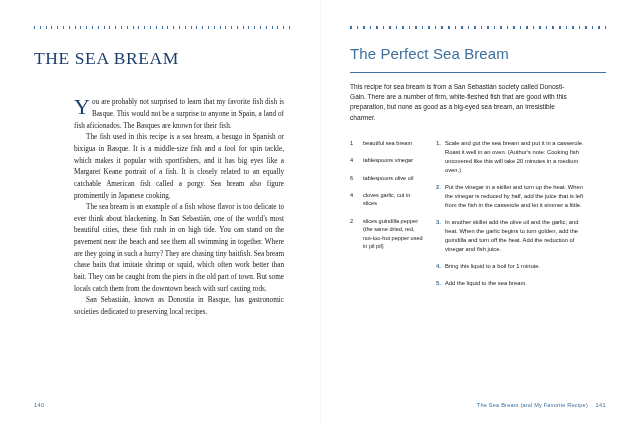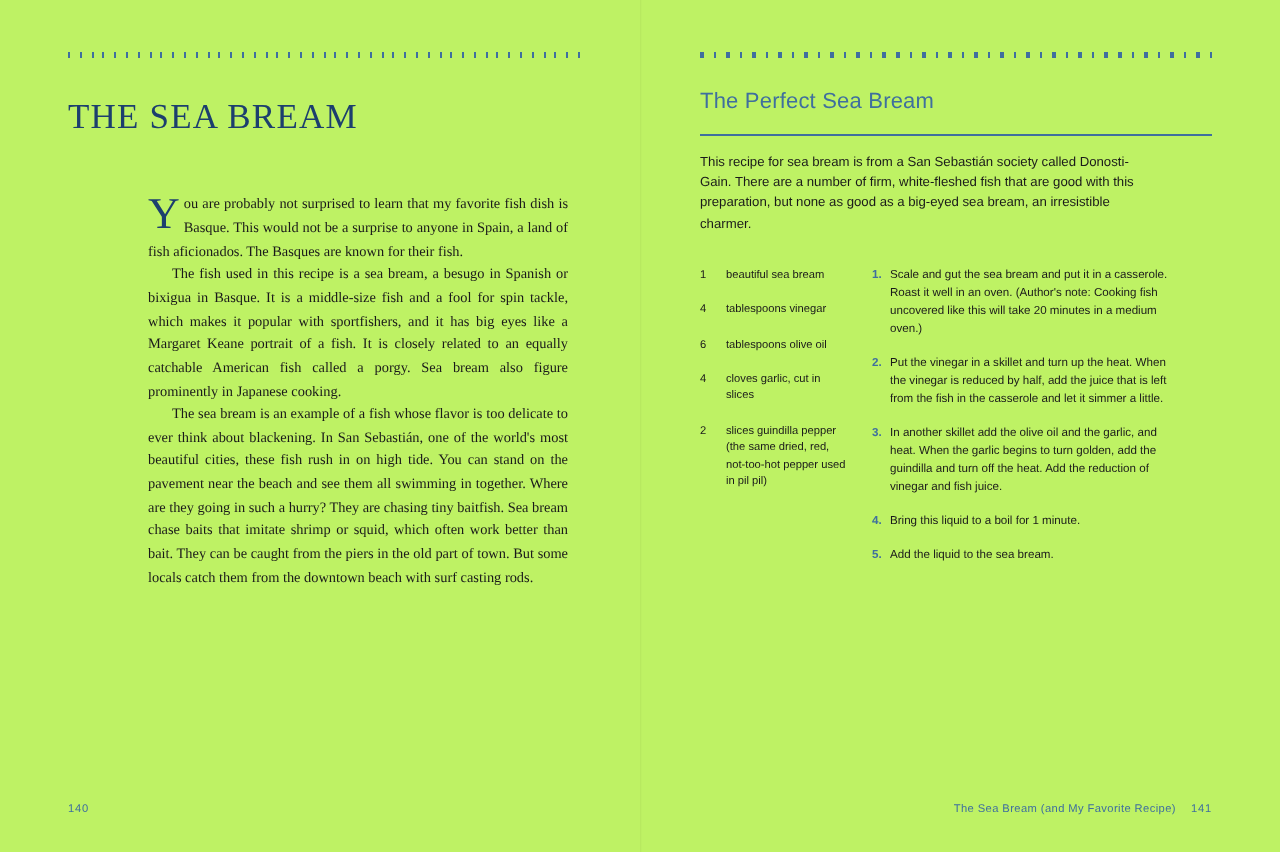--- a/index.html
+++ b/index.html
@@ -10,21 +10,21 @@
   body {
     width: 640px;
     height: 426px;
     overflow: hidden;
     font-family: "Liberation Serif", serif;
   }
   .spread {
     position: absolute;
     left: 0; top: 0;
     width: 640px; height: 426px;
-    background: #bef264;
+    background: #ffffff;
     display: flex;
   }
   .page {
     position: relative;
     height: 426px;
     box-sizing: border-box;
   }
   .page-left {
     width: 320px;
     padding: 26px 30px 0 34px;
@@ -103,21 +103,21 @@
     font-size: 5.6px;
     color: #3f6f9e;
     font-family: "Liberation Sans", sans-serif;
     letter-spacing: 0.2px;
   }
 
   
   .recipe-title {
     color: #3f6f9e;
     font-family: "Liberation Sans", sans-serif;
-    font-size: 11px;
+    font-size: 15px;
     font-weight: normal;
     margin: 6px 0 10px 0;
     letter-spacing: 0.1px;
   }
   .rule-blue {
     height: 1px;
     background: #3f6f9e;
     margin: 6px 0 9px 0;
   }
   .headnote {
@@ -226,20 +226,21 @@
     </div>
 
     <h1 class="chapter-title">
       <span class="l1">THE SEA BREAM</span>
     </h1>
 
     <div class="body-col">
       <p class="first"><span class="dropcap">Y</span><span>ou are probably not surprised to learn that my favorite fish dish is Basque. This would not be a surprise to anyone in Spain, a land of fish aficionados. The Basques are known for their fish.</span></p>
       <p>The fish used in this recipe is a sea bream, a besugo in Spanish or bixigua in Basque. It is a middle-size fish and a fool for spin tackle, which makes it popular with sportfishers, and it has big eyes like a Margaret Keane portrait of a fish. It is closely related to an equally catchable American fish called a porgy. Sea bream also figure prominently in Japanese cooking.</p>
       <p>The sea bream is an example of a fish whose flavor is too delicate to ever think about blackening. In San Sebastián, one of the world's most beautiful cities, these fish rush in on high tide. You can stand on the pavement near the beach and see them all swimming in together. Where are they going in such a hurry? They are chasing tiny baitfish. Sea bream chase baits that imitate shrimp or squid, which often work better than bait. They can be caught from the piers in the old part of town. But some locals catch them from the downtown beach with surf casting rods.</p>
+      <p>San Sebastián, known as Donostia in Basque, has gastronomic societies dedicated to preserving local recipes.</p>
     </div>
 
     <div class="folio folio-left">140</div>
   </div>
 
   <div class="page page-right">
 
     <div class="dot-rule">
       <i></i>
         <i></i>

